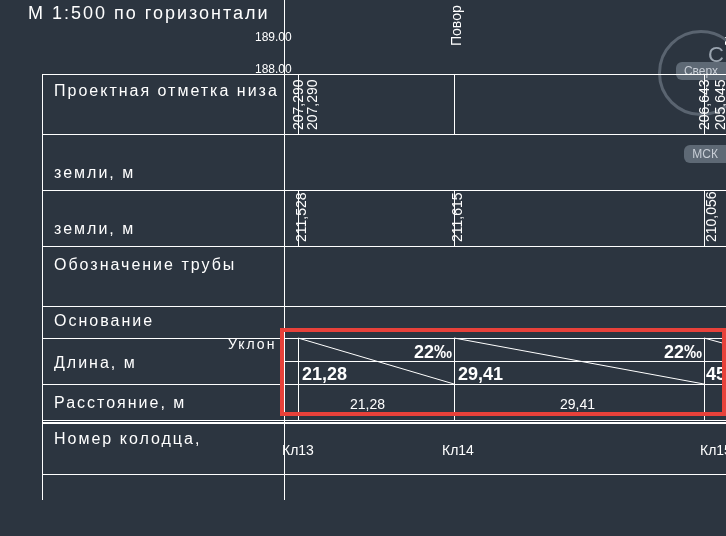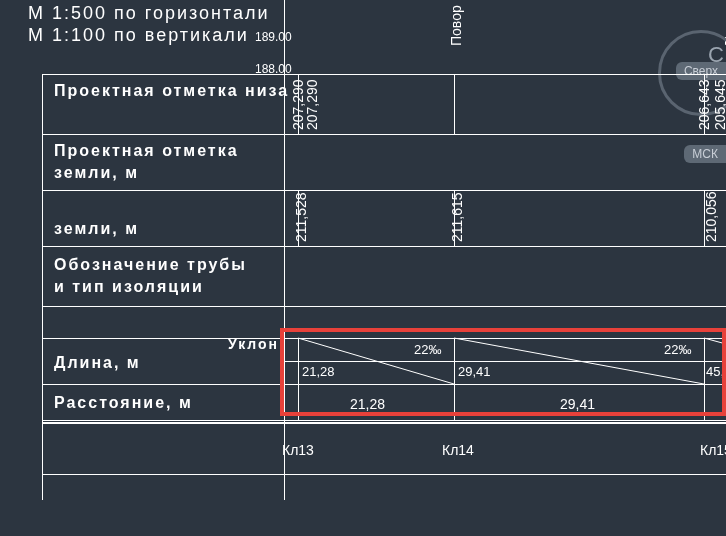--- a/index.html
+++ b/index.html
@@ -1,39 +1,38 @@
 <!DOCTYPE html>
 <html><head>
 <meta charset="utf-8">
 <style>
   html,body{margin:0;padding:0;background:#2c3540;width:726px;height:536px;overflow:hidden;font-family:'Arial',sans-serif;color:#fff}
   .canvas{position:relative;width:726px;height:437px}
   .txt{position:absolute;white-space:nowrap;letter-spacing:1px}
   .scale{font-size:18px;font-weight:200;letter-spacing:2px}
-  .rowlabel{position:absolute;font-size:16px;font-weight:700;letter-spacing:2px}
+  .rowlabel{position:absolute;font-size:16px;font-weight:400;letter-spacing:2px}
   .vtxt{position:absolute;transform:rotate(-90deg);transform-origin:left top;font-size:14px;font-weight:200}
   .elev{position:absolute;font-size:12px;font-weight:200}
   .cell-val{position:absolute;font-size:14px;font-weight:200}
-  .slope-val{position:absolute;font-size:13px;font-weight:400}
+  .slope-val{position:absolute;font-size:18px;font-weight:700}
   .hl{border:4px solid #e8413a;position:absolute}
   .line{position:absolute;background:#fff}
   .vline{width:1px}
   .hline{height:1px}
   .thick2{height:2px}
   .pill{position:absolute;background:#5e6975;color:#c8ced6;border-radius:10px;font-size:12px;padding:2px 8px}
   .ring{position:absolute;border:3px solid #5a6470;border-radius:50%}
   .ringtxt{position:absolute;color:#7d8894;font-size:16px}
 </style>
 </head>
 <body>
 
 <div class="canvas">
 
   <div class="txt scale" style="left:28px;top:3px">М  1:500  по  горизонтали</div>
-  <div class="txt scale" style="left:28px;top:25px">М  1:100  по  вертикали</div>
 
   <div class="vtxt" style="left:448px;top:46px">Повор</div>
   <div class="vtxt" style="left:722px;top:46px">Повор</div>
 
   <div class="elev" style="left:255px;top:30px">189.00</div>
   <div class="elev" style="left:255px;top:62px">188.00</div>
 
   <div class="ring" style="right:-18px;top:30px;width:80px;height:80px"></div>
   <div class="ringtxt" style="right:10px;top:60px">3</div>
   <div class="ringtxt" style="right:2px;top:42px;font-size:22px;color:#9aa4af">C</div>
@@ -68,28 +67,28 @@
   <div class="line vline" style="left:704px;top:190px;height:56px"></div>
   <div class="line vline" style="left:704px;top:338px;height:82px"></div>
 
   <svg width="726" height="536" style="position:absolute;left:0;top:0;pointer-events:none">
     <line x1="298" y1="338" x2="454" y2="384" stroke="#fff" stroke-width="1"></line>
     <line x1="454" y1="338" x2="704" y2="384" stroke="#fff" stroke-width="1"></line>
     <line x1="704" y1="338" x2="726" y2="344" stroke="#fff" stroke-width="1"></line>
   </svg>
 
   <div class="rowlabel" style="left:54px;top:82px">Проектная  отметка  низа</div>
-  <div class="rowlabel" style="left:54px;top:142px">Проектная  отметка</div>
   <div class="rowlabel" style="left:54px;top:164px">земли,  м</div>
   <div class="rowlabel" style="left:54px;top:220px">земли,  м</div>
   <div class="rowlabel" style="left:54px;top:256px">Обозначение  трубы</div>
-  <div class="rowlabel" style="left:54px;top:278px">и  тип  изоляции</div>
+  <div class="rowlabel" style="left:54px;top:312px">Основание</div>
   <div class="rowlabel" style="left:54px;top:354px">Длина,  м</div>
   <div class="rowlabel" style="left:228px;top:336px;font-size:14px">Уклон</div>
   <div class="rowlabel" style="left:54px;top:394px">Расстояние,  м</div>
+  <div class="rowlabel" style="left:54px;top:430px">Номер  колодца,</div>
 
   <div class="vtxt" style="left:290px;top:130px">207,290</div>
   <div class="vtxt" style="left:304px;top:130px">207,290</div>
   <div class="vtxt" style="left:696px;top:130px">206,643</div>
   <div class="vtxt" style="left:712px;top:130px">205,645</div>
 
   <div class="vtxt" style="left:293px;top:242px">211,528</div>
   <div class="vtxt" style="left:449px;top:242px">211,615</div>
   <div class="vtxt" style="left:703px;top:242px">210,056</div>
 

